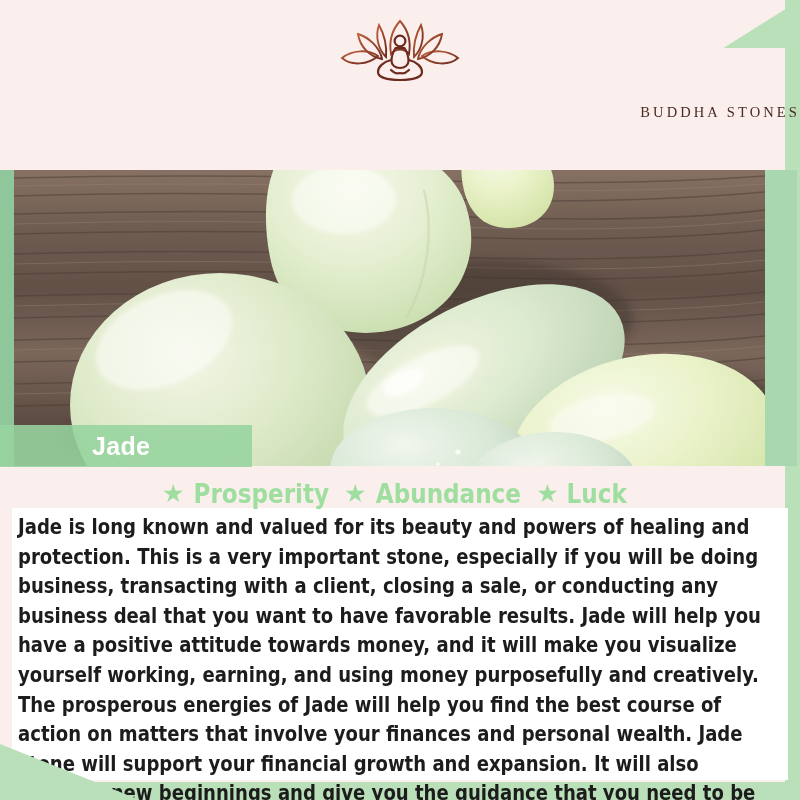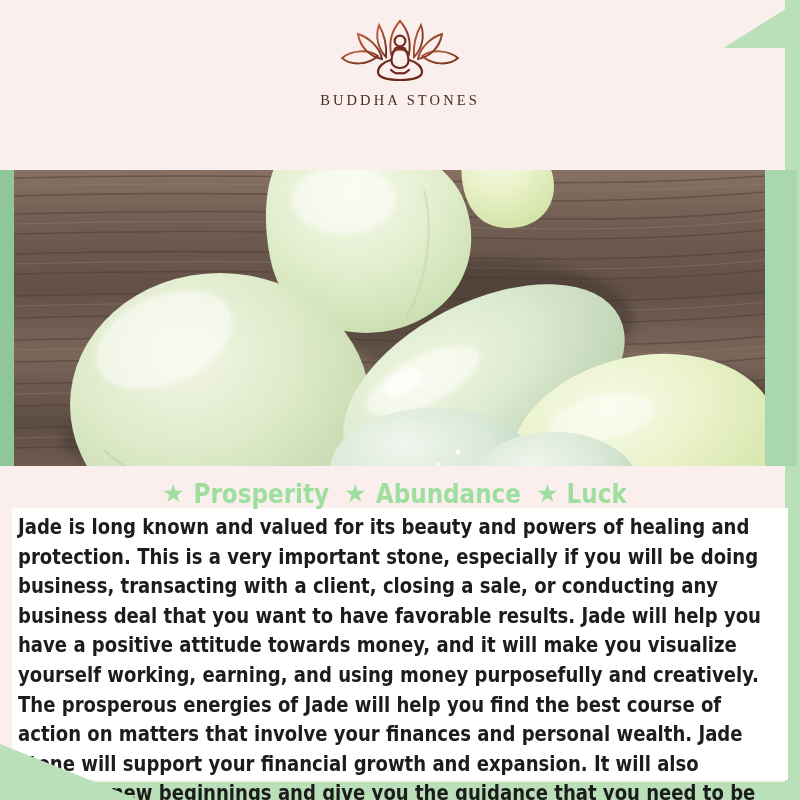--- a/index.html
+++ b/index.html
@@ -34,26 +34,27 @@
   }
 
   
   #logo-block{
     position:absolute; left:0; top:18px; width:800px;
     text-align:center; z-index:6;
   }
   #logo-mark{ display:block; margin:0 auto; }
   #logo-wordmark{
     display:block;
-    margin-top:8px;
+    margin-top:20px;
     font-family:"Liberation Serif", serif;
     font-size:14.5px;
     letter-spacing:3.1px;
     color:#4a2a22;
     font-weight:400;
+    text-align:right;
   }
 
   
   #title-banner{
     position:absolute;
     left:165px; top:118px;
     width:470px; height:52px;
     background:#fffdfb;
     display:flex; align-items:center; justify-content:center;
     z-index:7;
@@ -333,20 +334,23 @@
         <circle cx="468" cy="290" r="2.1"></circle>
         <circle cx="424" cy="294" r="1.8"></circle>
       </g>
 
       <ellipse cx="540" cy="318" rx="86" ry="56" fill="url(#st5)" opacity="0.95"></ellipse>
 
       <rect width="751" height="296" fill="#fff6d8" opacity="0.05"></rect>
     </svg>
   </div>
 
+  <div id="jade-band">
+    <span id="jade-label">Jade</span>
+  </div>
 
   <div id="keywords">
     <span class="kw">
       <span class="kw-star">★</span>
       <span class="kw-label">Prosperity</span>
     </span>
     <span class="kw">
       <span class="kw-star">★</span>
       <span class="kw-label">Abundance</span>
     </span>

